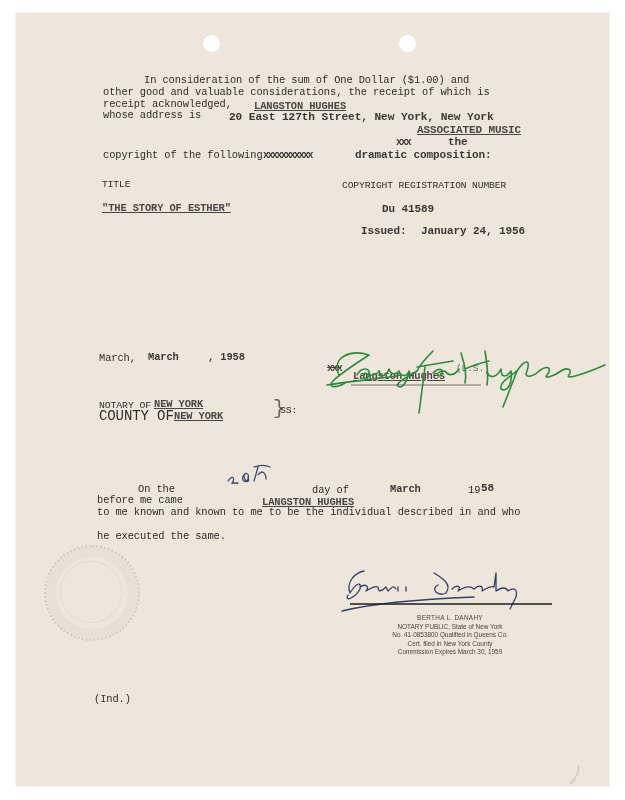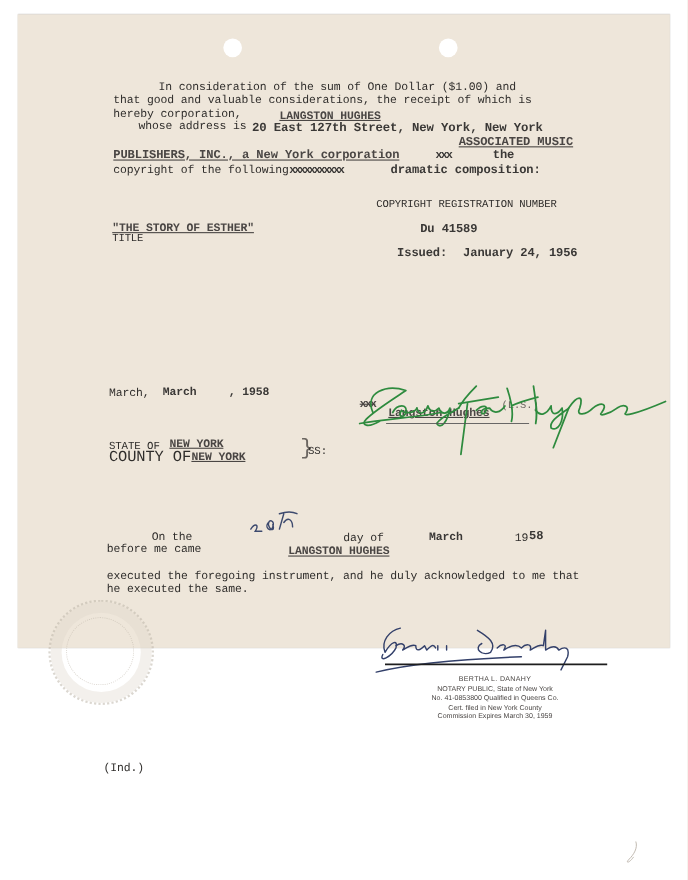--- a/index.html
+++ b/index.html
@@ -1,18 +1,18 @@
 <!DOCTYPE html>
 <html><head>
 <meta charset="utf-8">
 <style>
   html, body { margin:0; padding:0; }
   body { width:625px; height:800px; background:#ffffff; position:relative; overflow:hidden;
          font-family:"Liberation Mono","DejaVu Sans Mono",monospace; }
-  .paper { position:absolute; left:16px; top:13px; width:593px; height:576px;
+  .paper { position:absolute; left:16px; top:13px; width:593px; height:773px;
            background:#eee6da; box-shadow:0 0 1px rgba(0,0,0,0.25); }
   .hole { position:absolute; width:17px; height:17px; border-radius:50%; background:#ffffff; }
   .t { position:absolute; color:#2f2d2b; font-size:10.4px; line-height:11.4px; white-space:pre; letter-spacing:-0.1px; }
   .b { font-weight:bold; color:#3a3836; }
   .faint { color:#4a4644;text-decoration:underline; }
   .seal { position:absolute; left:28px; top:532px; width:92px; height:92px; border-radius:50%;
           border:2px dotted rgba(190,182,170,0.55); box-shadow: inset 0 0 0 10px rgba(220,212,200,0.35); }
   .seal-inner { position:absolute; left:14px; top:14px; width:60px; height:60px; border-radius:50%;
                 border:1px dotted rgba(190,182,170,0.5); }
   .sig { position:absolute; }
@@ -22,34 +22,33 @@
   .strike { text-decoration:line-through; }
 </style>
 </head>
 <body>
 
 <div class="paper">
   <div class="hole" style="left:187px; top:22px;"></div>
   <div class="hole" style="left:383px; top:22px;"></div>
 
   <div class="t" style="left:128px; top:62px;">In consideration of the sum of One Dollar ($1.00) and</div>
-  <div class="t" style="left:87px; top:74px;">that good and valuable considerations, the receipt of which is</div>
-  <div class="t" style="left:87px; top:86px;">hereby corporation,</div>
+  <div class="t" style="left:87px; top:74px;">other good and valuable considerations, the receipt of which is</div>
+  <div class="t" style="left:87px; top:86px;">receipt acknowledged,</div>
   <div class="t faint b" style="left:238px; top:88px;">LANGSTON HUGHES</div>
-  <div class="t" style="left:87px; top:97px;margin-left:23px;">whose address is</div>
+  <div class="t" style="left:87px; top:97px;">whose address is</div>
   <div class="t b" style="left:213px; top:99px; font-size:11.2px;">20 East 127th Street, New York, New York</div>
   <div class="t faint b" style="left:401px; top:112px; font-size:11px;">ASSOCIATED MUSIC</div>
-  <div class="t faint b" style="left:87px; top:124px; font-size:11px;">PUBLISHERS, INC., a New York corporation</div>
   <div class="t b" style="left:380px; top:124px; letter-spacing:-1.5px;">xxx</div>
   <div class="t b" style="left:432px; top:124px; font-size:11px;">the</div>
   <div class="t" style="left:87px; top:137px;">copyright of the following</div>
   <div class="t b" style="left:247px; top:137px; letter-spacing:-1.8px;">xxxxxxxxxxx</div>
   <div class="t b" style="left:339px; top:137px; font-size:11px;">dramatic composition:</div>
 
-  <div class="t" style="left:86px; top:166px; font-size:9.6px;margin-top:32px;">TITLE</div>
+  <div class="t" style="left:86px; top:166px; font-size:9.6px;">TITLE</div>
   <div class="t" style="left:326px; top:167px; font-size:9.6px;">COPYRIGHT REGISTRATION NUMBER</div>
   <div class="t b faint" style="left:86px; top:190px;">"THE STORY OF ESTHER"</div>
   <div class="t b" style="left:366px; top:191px; font-size:11px;">Du 41589</div>
   <div class="t b" style="left:345px; top:213px; font-size:11px;">Issued:</div>
   <div class="t b" style="left:405px; top:213px; font-size:11px;">January 24, 1956</div>
 
   <div class="t" style="left:83px; top:340px;">March,</div>
   <div class="t b" style="left:132px; top:339px;">March</div>
   <div class="t b" style="left:192px; top:339px;">, 1958</div>
 
@@ -65,42 +64,42 @@
       <path d="M96,26 C100,18 108,10 112,6 M104,22 L98,68"></path>
       <path d="M96,22 L132,16"></path>
       <path d="M112,28 C118,22 124,24 120,30 C116,34 114,26 124,26 C128,32 134,30 138,24"></path>
       <path d="M140,8 C144,20 146,30 144,38 M144,24 C152,20 160,18 168,16 M164,6 C166,20 168,30 166,40"></path>
       <path d="M166,28 C170,34 176,32 180,24 C180,34 186,32 190,26 C192,38 186,48 180,44 C178,38 188,32 196,26 L182,62"></path>
       <path d="M196,26 C204,14 210,14 206,26 C202,34 212,32 218,26 C226,20 232,22 226,30 C222,34 232,32 240,26 C246,22 252,24 248,30 C244,34 256,32 284,20"></path>
     </g>
     <path d="M30,40 L160,40" stroke="#555" stroke-width="0.8"></path>
   </svg>
 
-  <div class="t" style="left:83px; top:387px; font-size:9.8px;">STATE OF</div>
+  <div class="t" style="left:83px; top:387px; font-size:9.8px;">NOTARY OF</div>
   <div class="t b faint" style="left:138px; top:386px;">NEW YORK</div>
   <div class="t" style="left:83px; top:398px; font-size:14px;">COUNTY OF</div>
   <div class="t b faint" style="left:158px; top:398px;">NEW YORK</div>
   <div class="t" style="left:257px; top:385px; font-size:20px; line-height:22px; color:#6b6661;">}</div>
   <div class="t" style="left:264px; top:392px; font-size:9.8px;">SS:</div>
 
   <div class="t" style="left:122px; top:471px;">On the</div>
   <svg class="sig" style="left:208px; top:448px;" width="55" height="30" viewBox="0 0 55 30">
     <g fill="none" stroke="#3d4a6e" stroke-width="1.3" stroke-linecap="round">
       <path d="M4,20 C8,14 12,16 8,22 L14,22"></path>
       <path d="M20,14 C16,18 22,24 24,18 C26,12 20,10 20,16 C22,22 26,22 24,16"></path>
       <path d="M34,6 L30,20 M30,6 C36,4 42,4 46,6 M34,14 C38,8 42,12 42,18"></path>
     </g>
   </svg>
   <div class="t" style="left:296px; top:472px;">day of</div>
   <div class="t b" style="left:374px; top:471px;">March</div>
   <div class="t" style="left:452px; top:472px;">19</div>
   <div class="t b" style="left:465px; top:470px; font-size:11px;">58</div>
   <div class="t" style="left:81px; top:482px;">before me came</div>
   <div class="t b faint" style="left:246px; top:484px;">LANGSTON HUGHES</div>
-  <div class="t" style="left:81px; top:506px;">executed the foregoing instrument, and he duly acknowledged to me that</div>
+  <div class="t" style="left:81px; top:494px;">to me known and known to me to be the individual described in and who</div>
   <div class="t" style="left:81px; top:518px;text-align:right;">he executed the same.</div>
 
   <div class="seal">
       <div class="seal-inner"></div>
     </div>
 
   <svg class="sig" style="left:318px; top:550px;" width="230" height="60" viewBox="0 0 230 60">
     <g fill="none" stroke="#33406a" stroke-width="1.3" stroke-linecap="round" stroke-linejoin="round">
       <path d="M30,8 C20,10 12,20 16,30 C22,20 28,18 26,26 C22,34 10,40 14,32"></path>
       <path d="M26,24 C32,20 36,24 32,28 C36,26 40,22 44,24 C44,30 48,28 52,24 L54,28 C58,24 60,22 62,26"></path>

